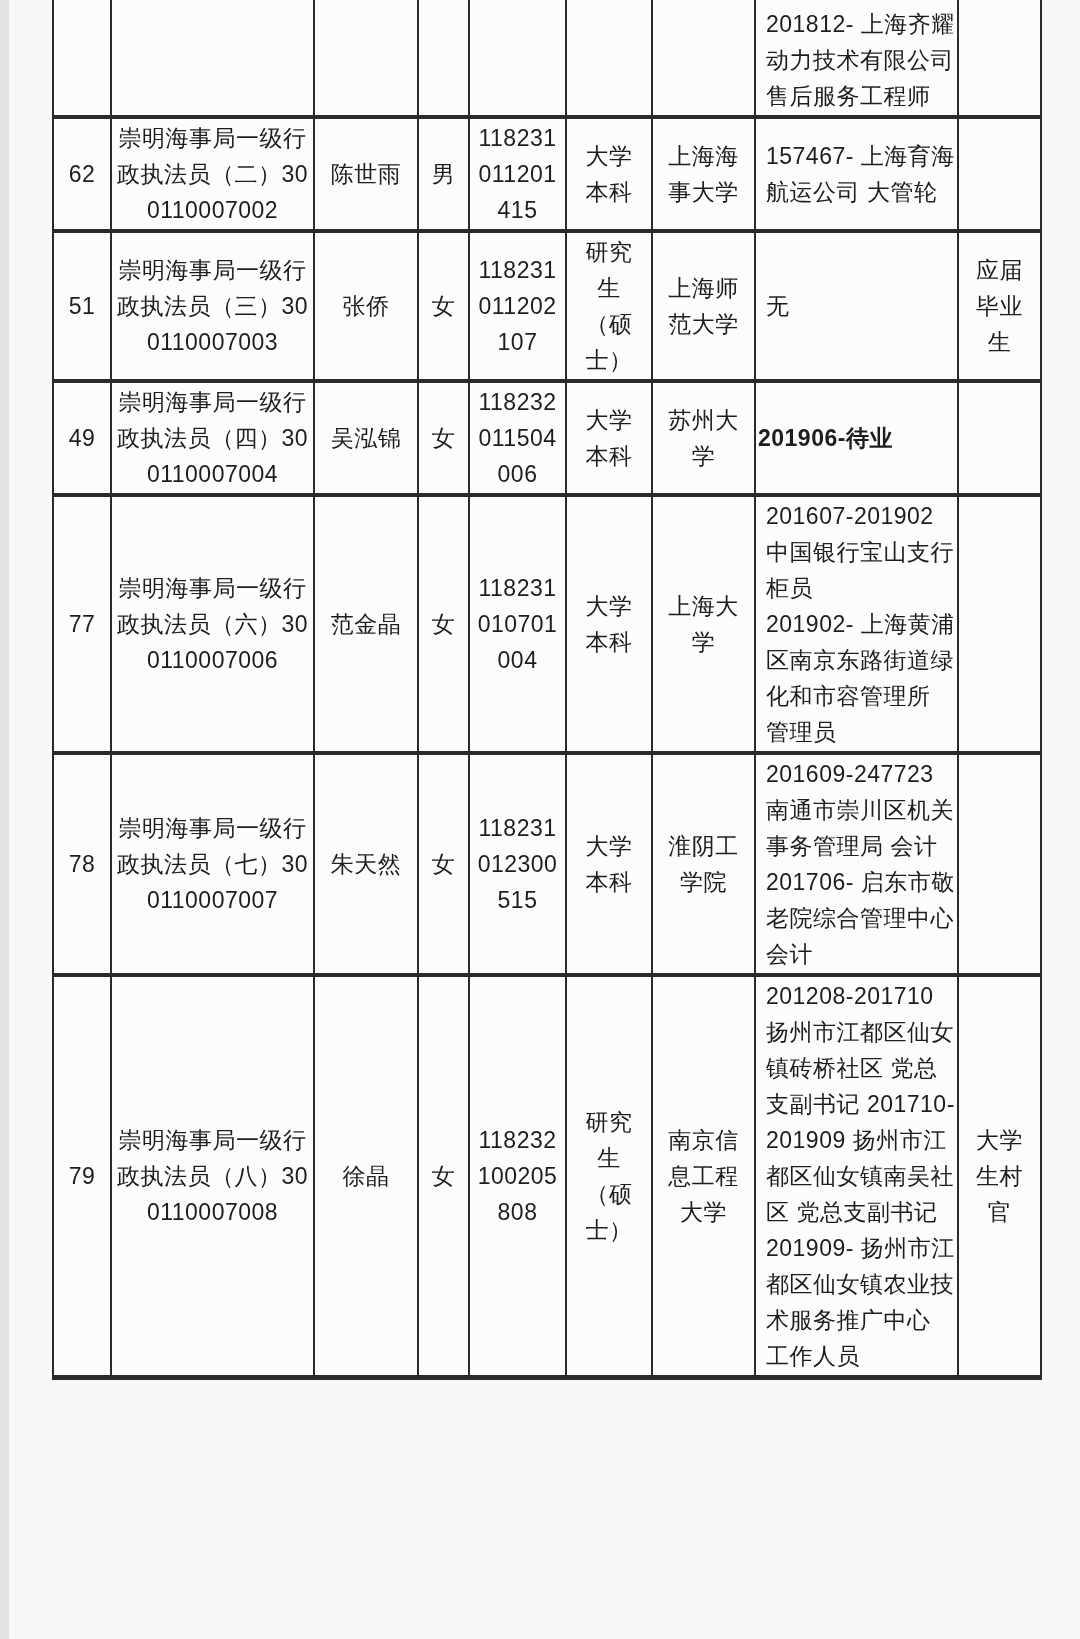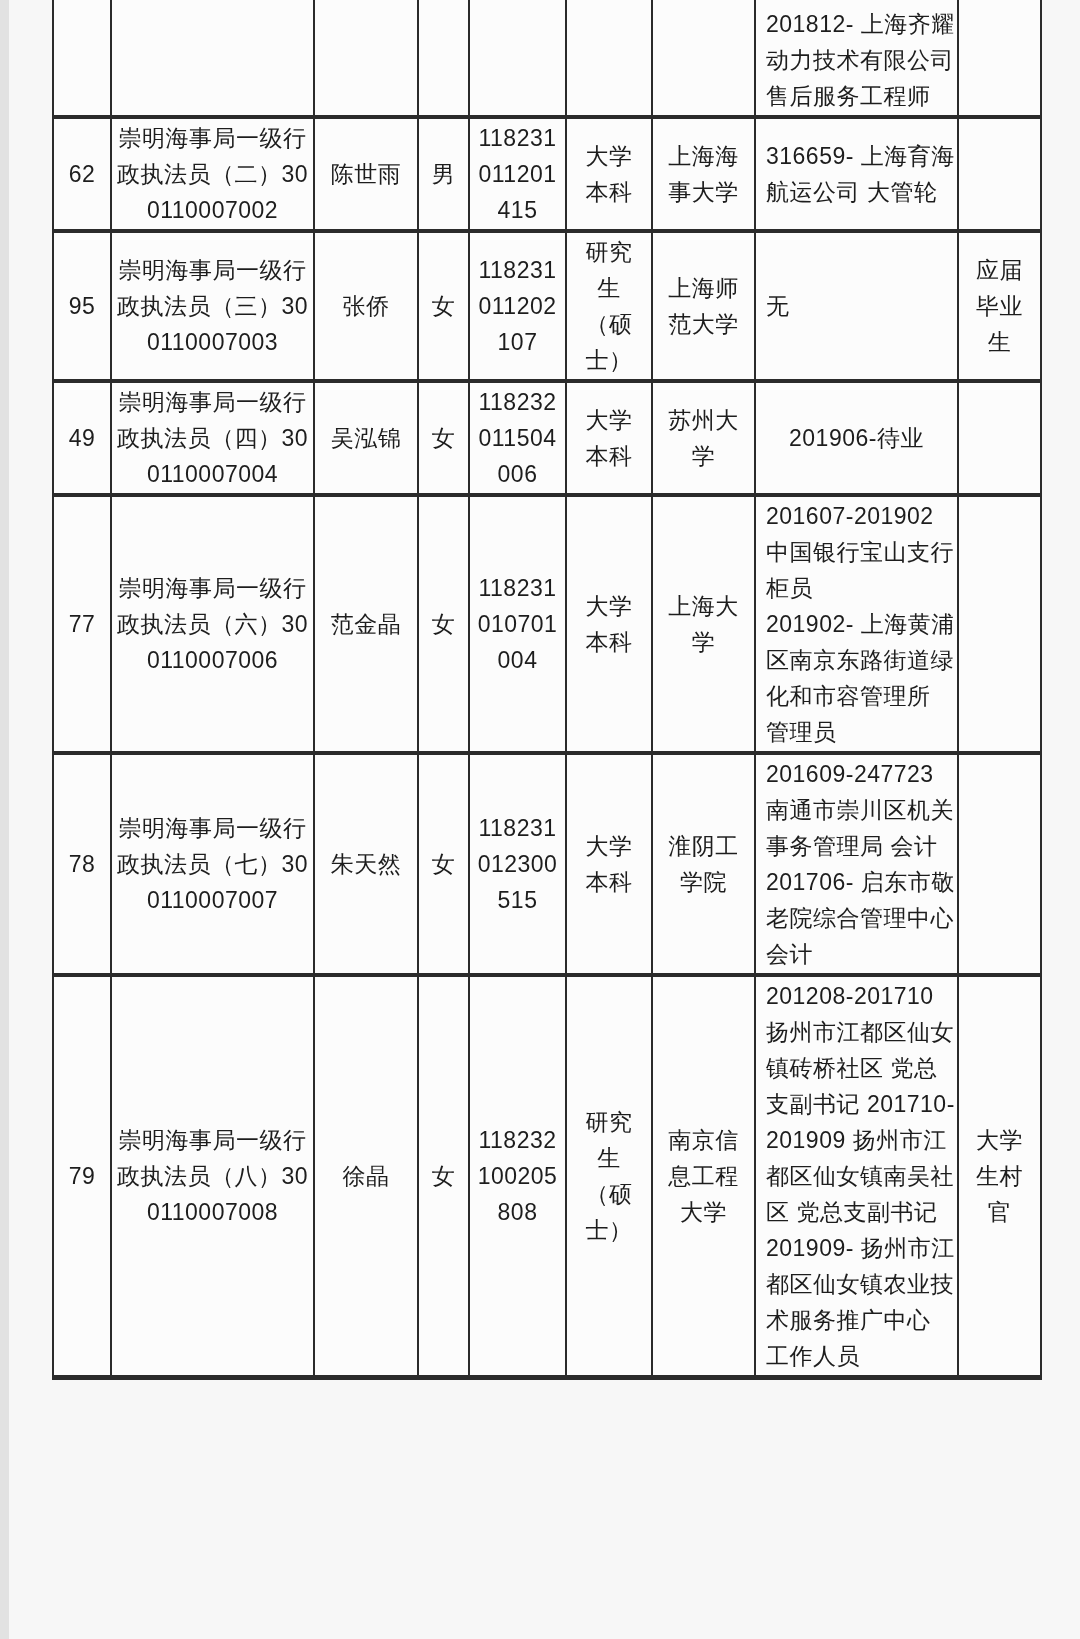--- a/index.html
+++ b/index.html
@@ -52,22 +52,23 @@
     white-space:pre-line;
     overflow:hidden;
     letter-spacing:0.5px;
   }
   td.c-work{
     text-align:left;
     padding-left:10px;
     padding-right:2px;
   }
   td.c-work.center{
-    text-align:center;
+    text-align:left;
     padding-left:2px;
+    font-weight:bold;
   }
   tr.partial td{
     vertical-align:top;
     padding-top:6px;
     height:102px;
   }
 </style>
 </head>
 <body>
 
@@ -106,26 +107,26 @@
 0110007002</td>
     <td class="c-name">陈世雨</td>
     <td class="c-gender">男</td>
     <td class="c-id">118231
 011201
 415</td>
     <td class="c-edu">大学
 本科</td>
     <td class="c-school">上海海
 事大学</td>
-    <td class="c-work">316659- 上海育海
+    <td class="c-work">157467- 上海育海
 航运公司 大管轮</td>
     <td class="c-note"></td>
   </tr>
       <tr class="data-row">
-    <td class="c-num">95</td>
+    <td class="c-num">51</td>
     <td class="c-pos">崇明海事局一级行
 政执法员（三）30
 0110007003</td>
     <td class="c-name">张侨</td>
     <td class="c-gender">女</td>
     <td class="c-id">118231
 011202
 107</td>
     <td class="c-edu">研究
 生

